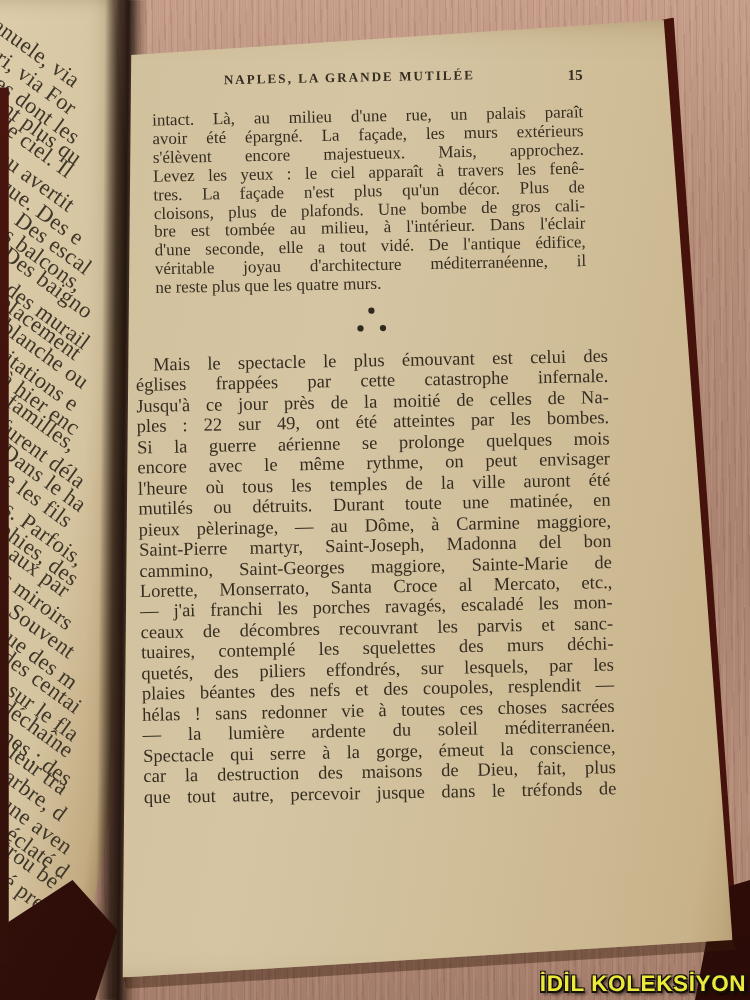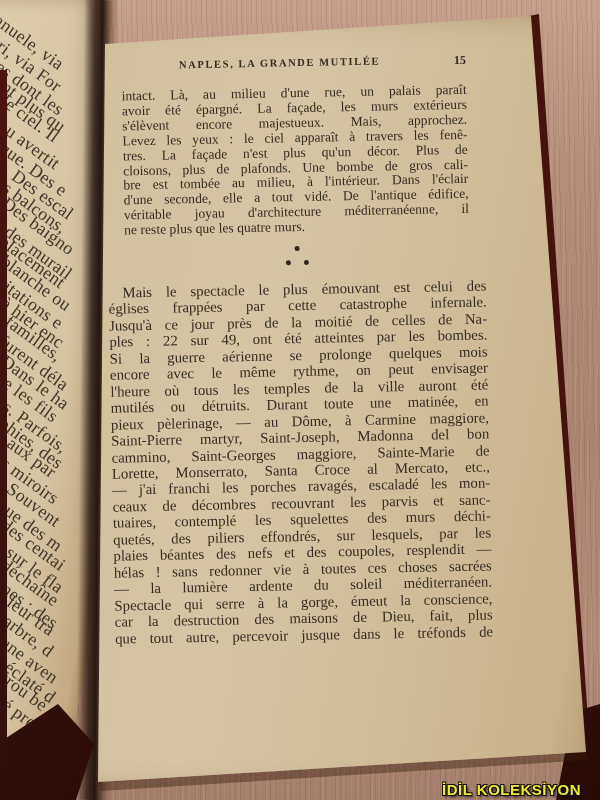--- a/index.html
+++ b/index.html
@@ -51,22 +51,22 @@
   .cover-br{position:absolute;left:0;top:0;width:600px;height:800px;
     background:linear-gradient(180deg,#47130d,#2a0b07);
     clip-path:polygon(573px 712px, 600px 704px, 600px 800px, 556px 800px);}
   .cover-bl{position:absolute;left:0;top:0;width:600px;height:800px;
     background:linear-gradient(120deg,#3c110b,#1f0906);
     clip-path:polygon(0 742px, 58px 704px, 94px 744px, 76px 800px, 0 800px);}
   .cover-l{position:absolute;left:0;top:70px;width:7px;height:700px;background:linear-gradient(180deg,#4a150e,#30100a);}
   .page-bottom-shadow{position:absolute;left:0;top:0;width:600px;height:800px;background:rgba(56,28,13,0.42);
     clip-path:polygon(99px 782px, 586px 752px, 589px 760px, 101px 791px);}
   
-  .watermark{position:absolute;right:19px;bottom:2px;font-family:"Liberation Sans","DejaVu Sans",sans-serif;
-    font-weight:bold;font-size:15px;letter-spacing:0.5px;color:var(--watermark_yellow,#ece93a);
+  .watermark{position:absolute;right:3px;bottom:2px;font-family:"Liberation Sans","DejaVu Sans",sans-serif;
+    font-weight:bold;font-size:18px;letter-spacing:0.5px;color:var(--watermark_yellow,#ece93a);
     text-shadow:1px 1px 0 #14120a, -1px -1px 0 #14120a, 1px -1px 0 #14120a, -1px 1px 0 #14120a, 2px 2px 3px rgba(0,0,0,0.9);}
 </style>
 </head>
 <body>
 
 <div id="scene">
 
   <div class="curl" id="left-page">
       <span class="frag" style="left: -4px; top: 8px;">anuele, via</span>
       <span class="frag" style="left: -8px; top: 29px;">ari, via For</span>

